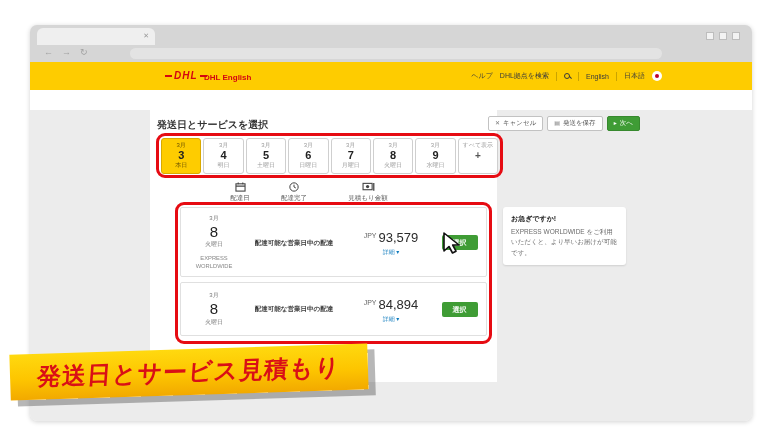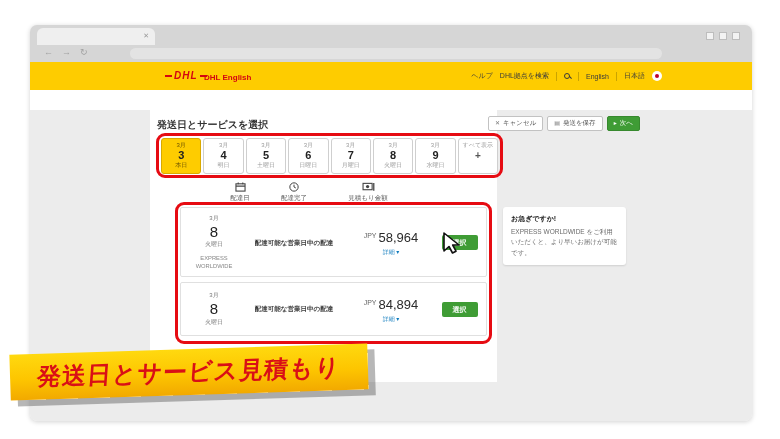--- a/index.html
+++ b/index.html
@@ -247,21 +247,21 @@
           <div class="card">
             <div class="c-date">
               <div class="m">3月</div>
               <div class="d">8</div>
               <div class="w">火曜日</div>
               <div class="nm">EXPRESS WORLDWIDE</div>
             </div>
             <div class="c-desc">配達可能な営業日中の配達</div>
             <div class="c-price">
               <div>
-                <span class="cur">JPY</span><span class="amt">58,964</span>
+                <span class="cur">JPY</span><span class="amt">93,579</span>
               </div>
               <div class="details">
                 <span>詳細</span>
                 <span>▾</span>
               </div>
             </div>
             <div class="c-btn">
               <span class="select-btn">選択</span>
             </div>
           </div>

